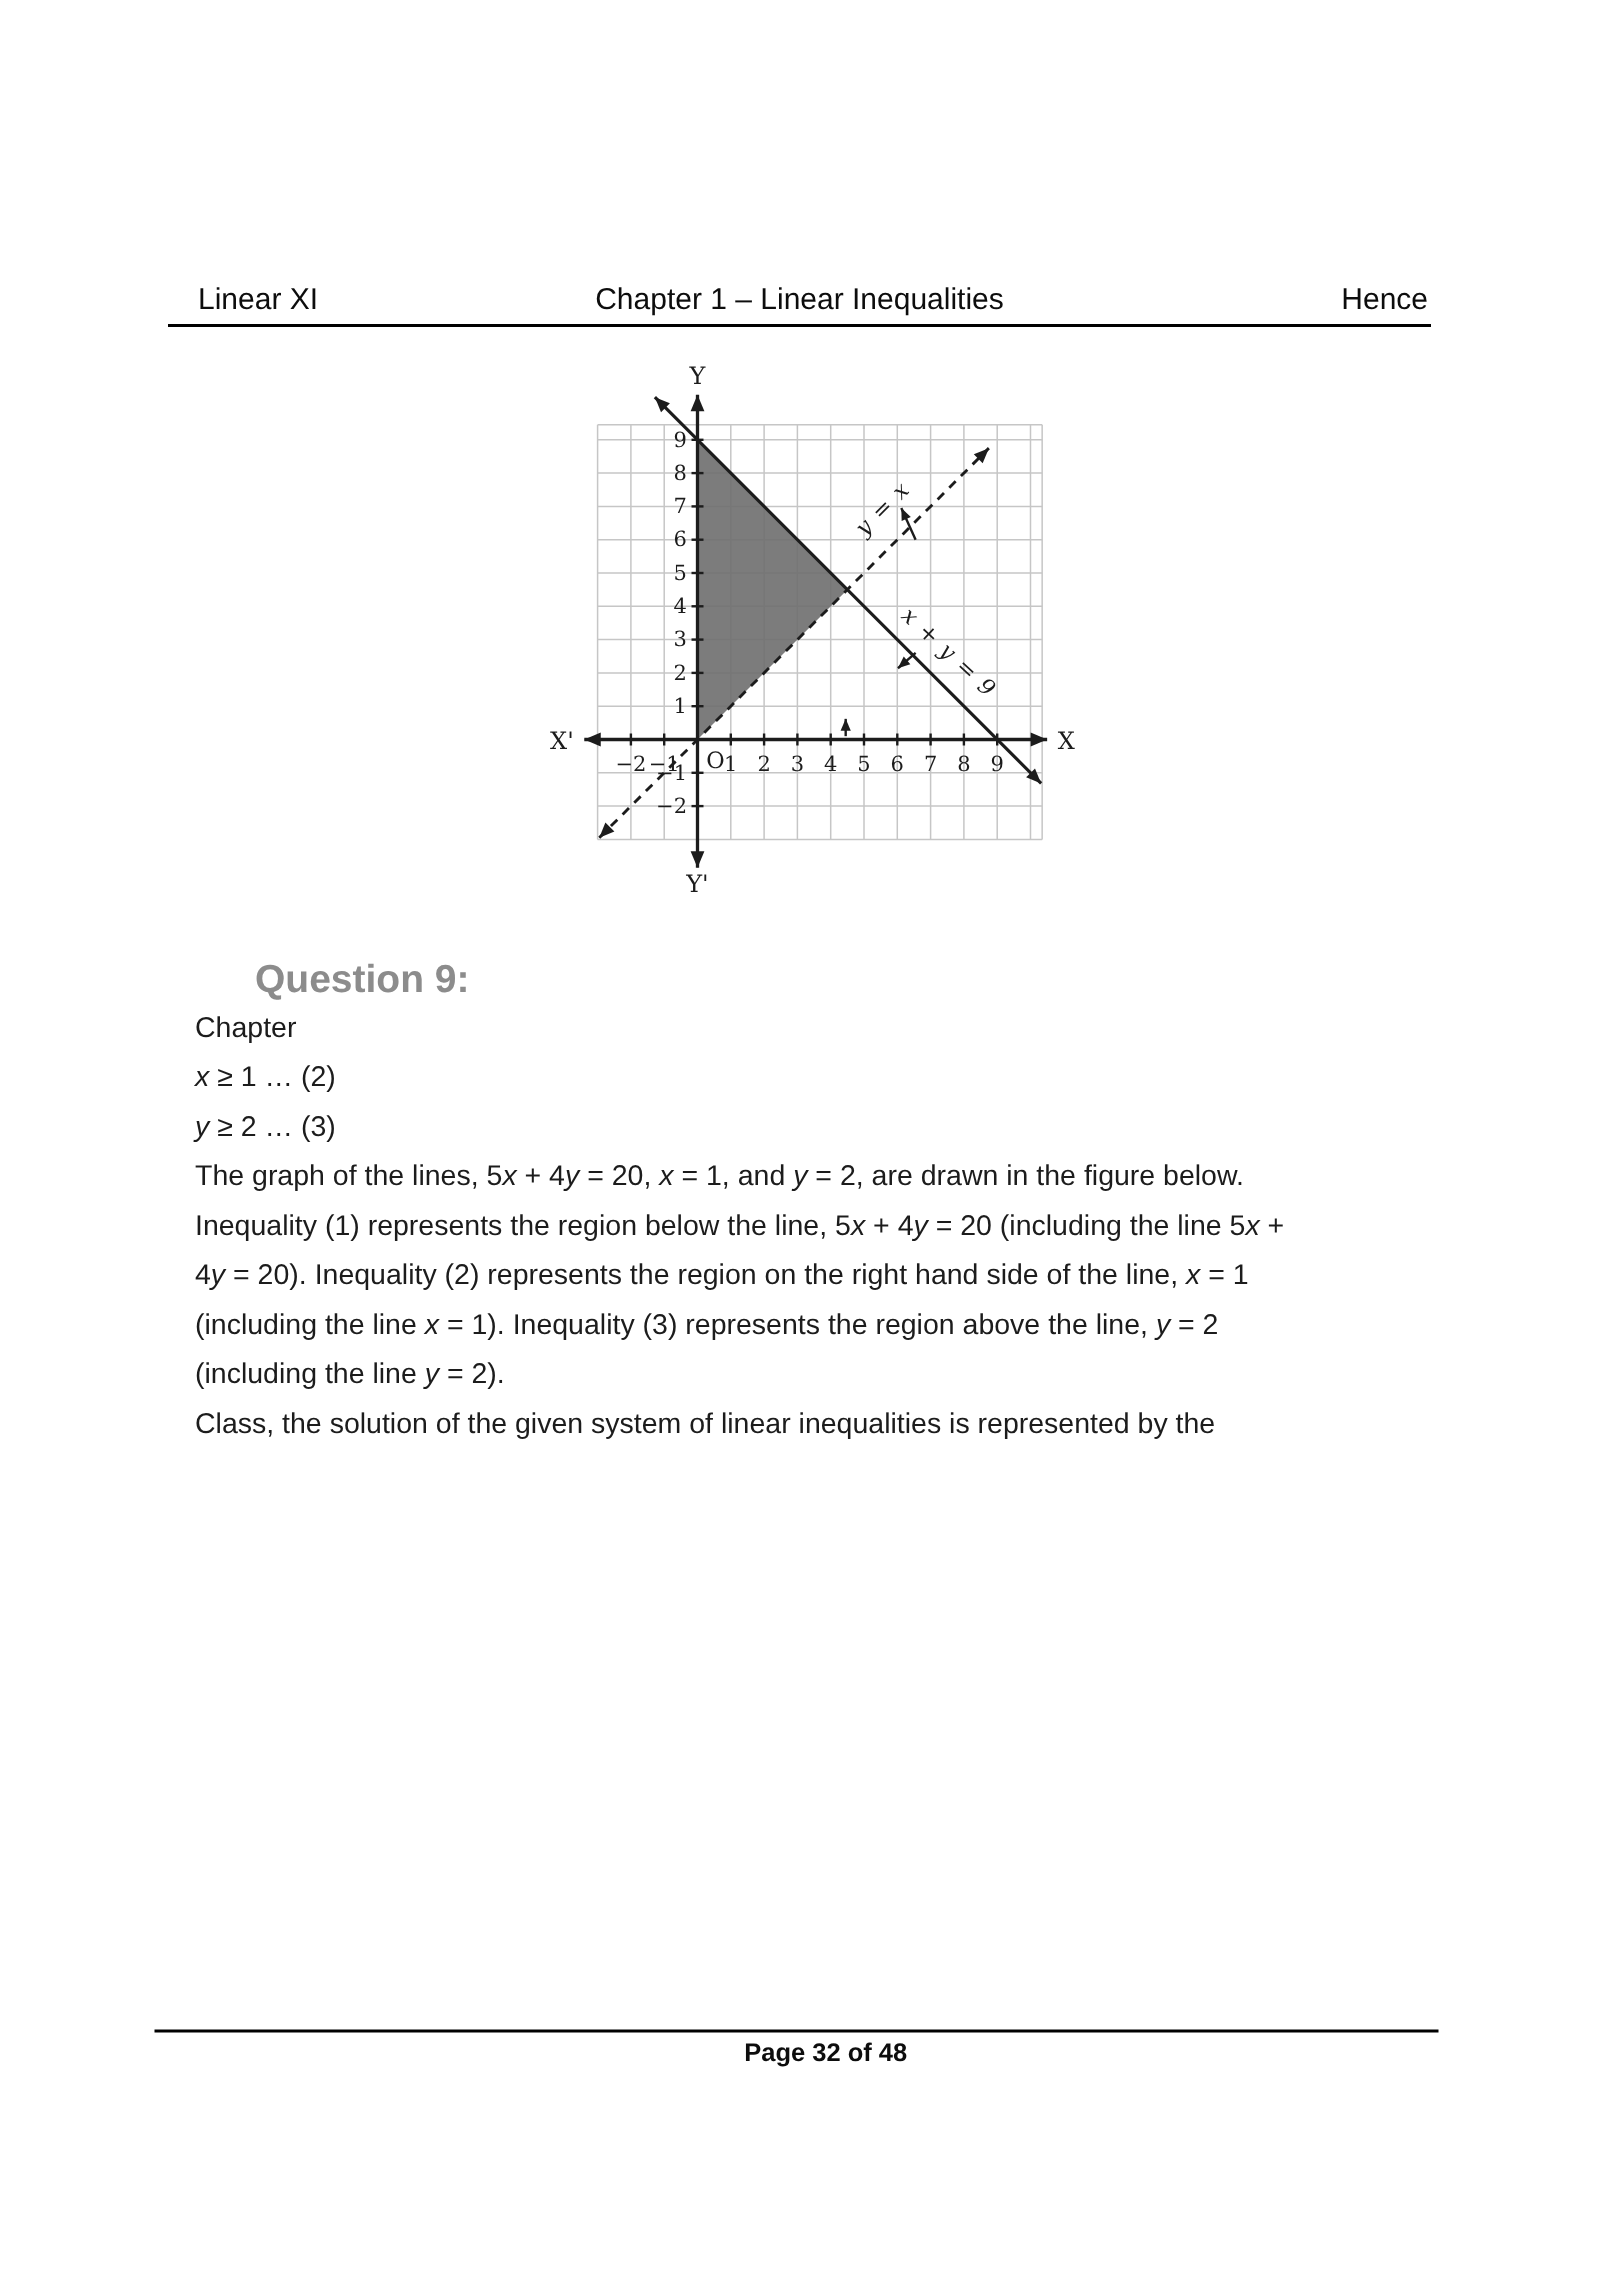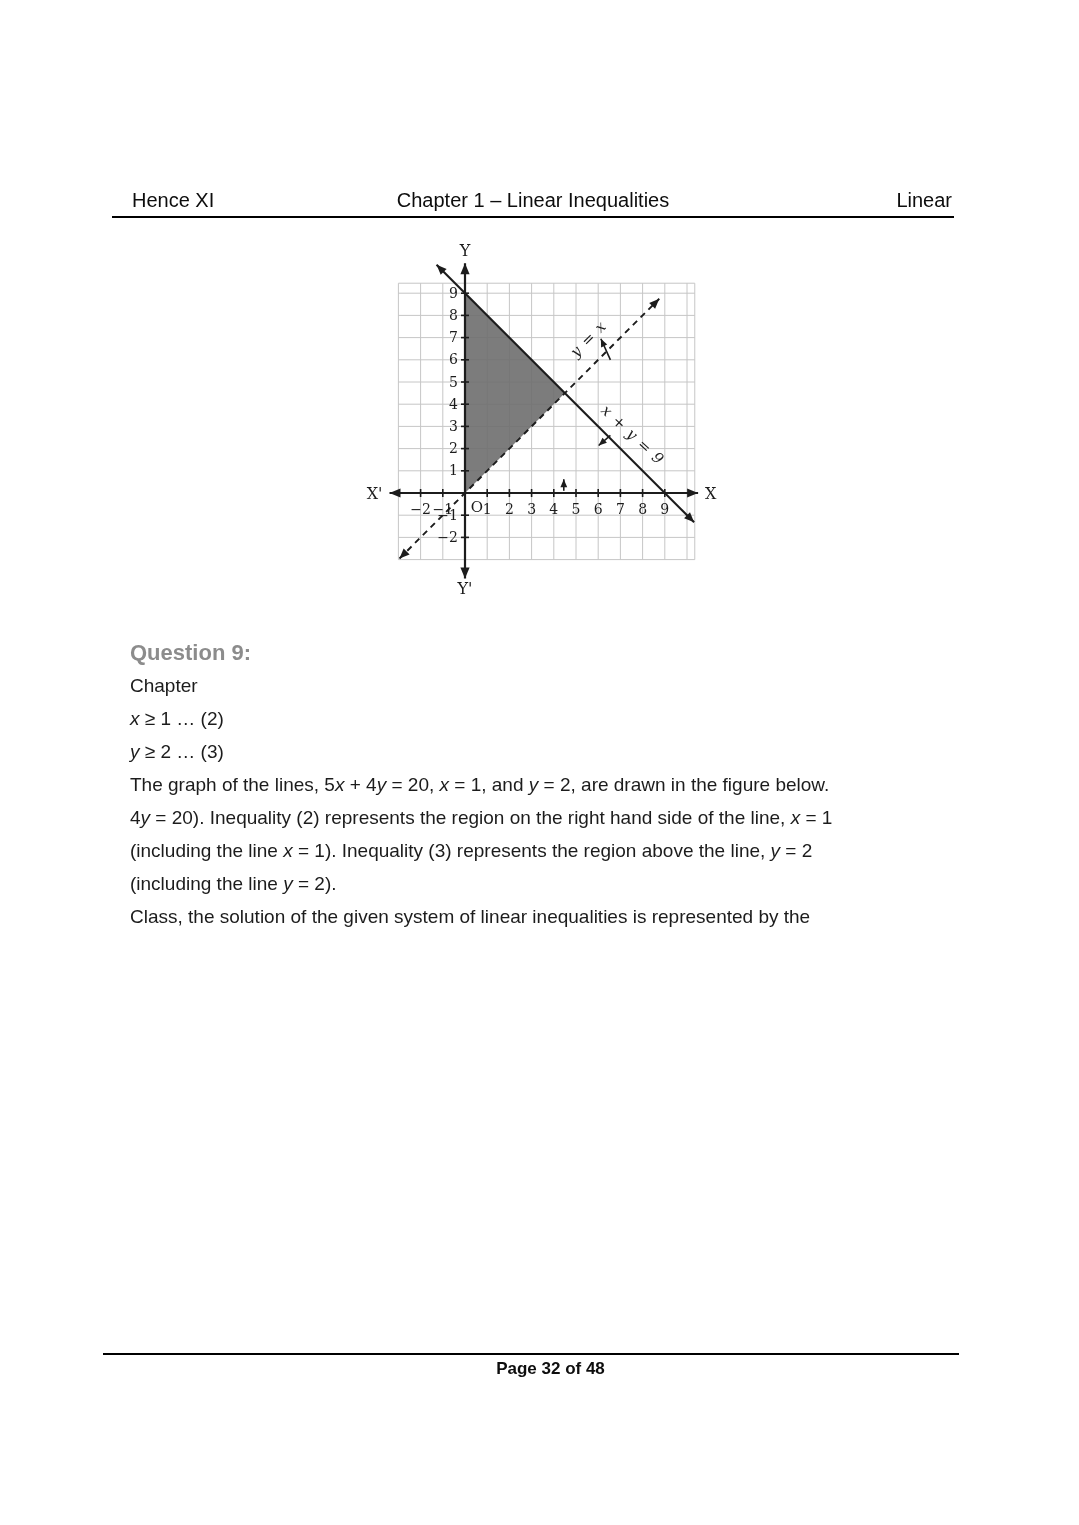--- a/index.html
+++ b/index.html
@@ -13,37 +13,37 @@
   .h-center{position:absolute;left:50%;top:0;transform:translateX(-50%);white-space:nowrap;}
   .h-right{position:absolute;right:2px;top:0;}
 
   
   .figure{position:absolute;left:364px;top:238px;width:356px;height:362px;}
 
   
   .content{position:absolute;left:130px;top:636px;width:845px;
            font-size:19px;line-height:33px;}
   .line{white-space:pre-wrap;}
-  .q-label{font-weight:bold;color:#8c8c8c;font-size:22px;}
+  .q-label{font-weight:bold;color:#8c8c8c;font-size:26px;margin-left:40px;}
   i.v{font-style:italic;}
 
   
   .footer-rule{position:absolute;left:103px;top:1353px;width:856px;border-top:2.5px solid #000;}
   .footer-text{position:absolute;left:0;top:1359px;width:1079px;text-align:center;
                font-weight:bold;font-size:17px;color:#0d0d0d;padding-left:11px;}
 </style>
 </head>
 <body>
 
 <div class="page">
 
   <div class="header">
-    <span class="h-left">Hence XI</span>
+    <span class="h-left">Linear XI</span>
     <span class="h-center">Chapter 1 – Linear Inequalities</span>
-    <span class="h-right">Linear</span>
+    <span class="h-right">Hence</span>
   </div>
 
   <div class="figure">
     <svg id="fig-svg" xmlns="http://www.w3.org/2000/svg" width="356" height="362" viewBox="0 0 356 362">
         <g>
           <line x1="34.400000000000006" y1="321.6" x2="34.400000000000006" y2="45.210000000000036" stroke="#c6c6c6" stroke-width="1"></line>
           <line x1="56.6" y1="321.6" x2="56.6" y2="45.210000000000036" stroke="#c6c6c6" stroke-width="1"></line>
           <line x1="78.8" y1="321.6" x2="78.8" y2="45.210000000000036" stroke="#c6c6c6" stroke-width="1"></line>
           <line x1="101" y1="321.6" x2="101" y2="45.210000000000036" stroke="#c6c6c6" stroke-width="1"></line>
           <line x1="123.2" y1="321.6" x2="123.2" y2="45.210000000000036" stroke="#c6c6c6" stroke-width="1"></line>
@@ -158,20 +158,21 @@
         </g>
       </svg>
   </div>
 
   <div class="content" id="content">
       <div class="line q-label">Question 9:</div>
       <div class="line">Chapter</div>
       <div class="line"><i class="v">x</i> ≥ 1 … (2)</div>
       <div class="line"><i class="v">y</i> ≥ 2 … (3)</div>
       <div class="line">The graph of the lines, 5<i class="v">x</i> + 4<i class="v">y</i> = 20, <i class="v">x</i> = 1, and <i class="v">y</i> = 2, are drawn in the figure below.</div>
+      <div class="line">Inequality (1) represents the region below the line, 5<i class="v">x</i> + 4<i class="v">y</i> = 20 (including the line 5<i class="v">x</i> +</div>
       <div class="line">4<i class="v">y</i> = 20). Inequality (2) represents the region on the right hand side of the line, <i class="v">x</i> = 1</div>
       <div class="line">(including the line <i class="v">x</i> = 1). Inequality (3) represents the region above the line, <i class="v">y</i> = 2</div>
       <div class="line">(including the line <i class="v">y</i> = 2).</div>
       <div class="line">Class, the solution of the given system of linear inequalities is represented by the</div>
     </div>
 
   <div class="footer-rule"></div>
   <div class="footer-text">Page 32 of 48</div>
 
 </div>

